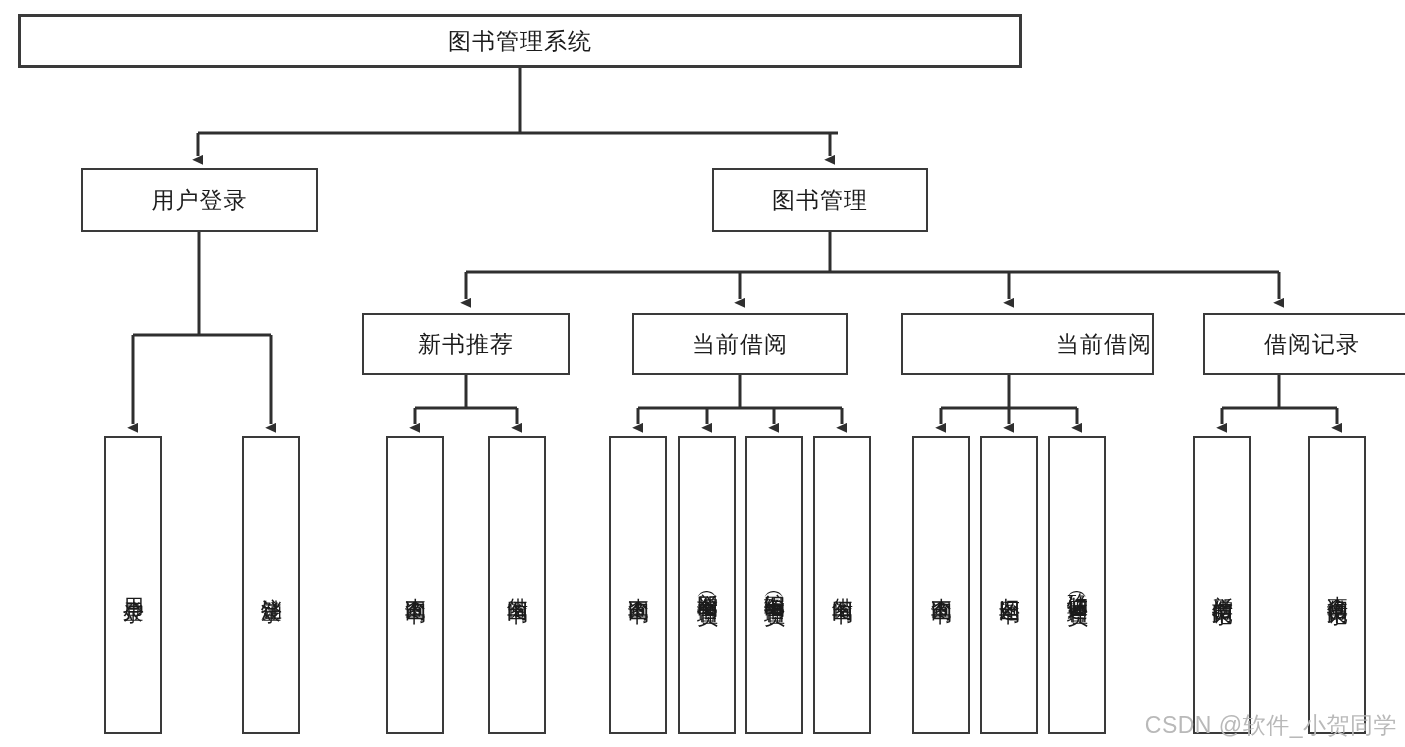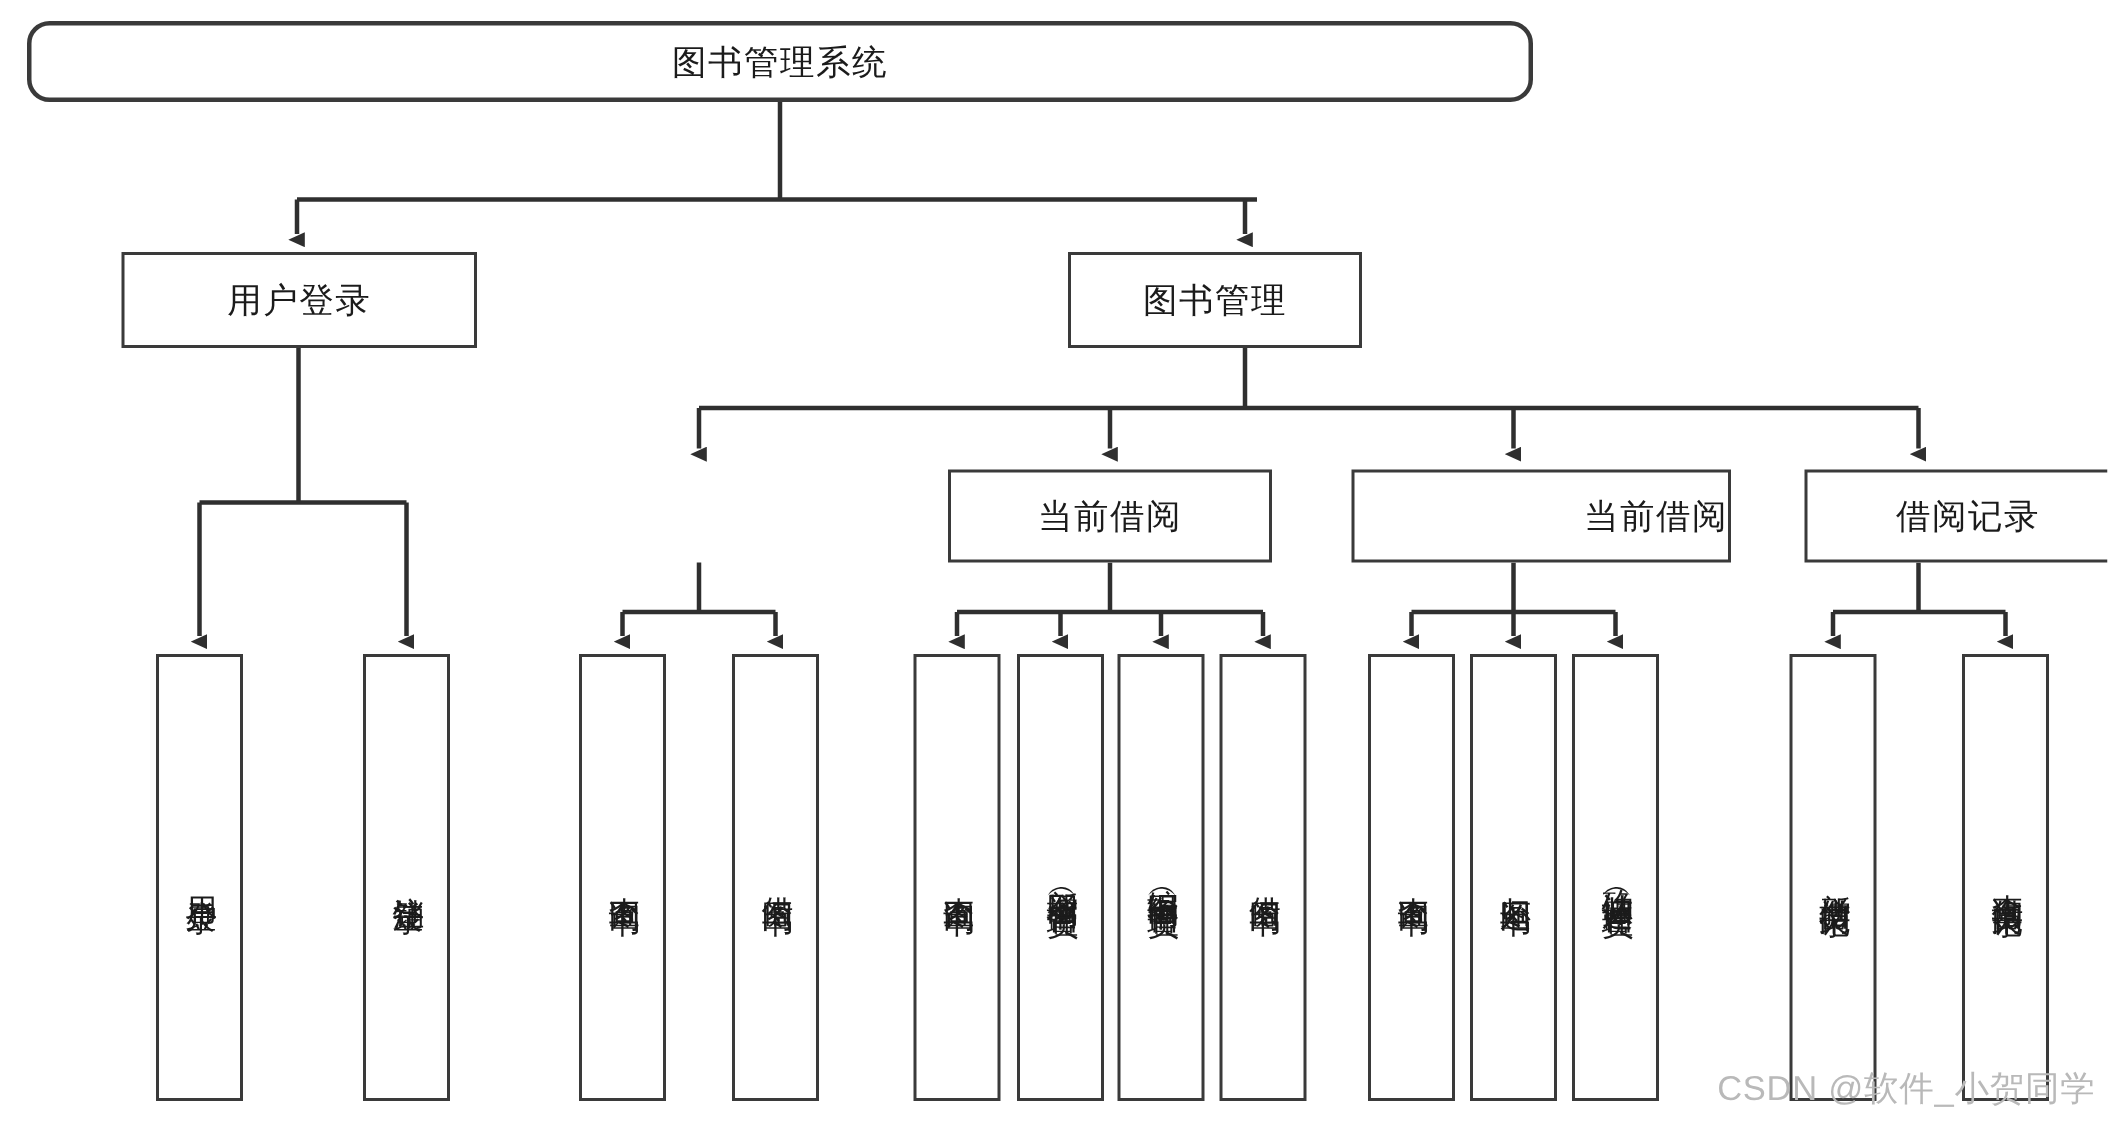--- a/index.html
+++ b/index.html
@@ -114,31 +114,34 @@
       <path d="M1009,408 L1009,424" marker-end="url(#arrow)"></path>
       <path d="M1077,408 L1077,424" marker-end="url(#arrow)"></path>
 
       <path d="M1279,375 L1279,408"></path>
       <path d="M1222,408 L1337,408"></path>
       <path d="M1222,408 L1222,424" marker-end="url(#arrow)"></path>
       <path d="M1337,408 L1337,424" marker-end="url(#arrow)"></path>
     </g>
   </svg>
 
-  <div class="node root horiz" style="left:18px; top:14px; width:1004px; height:54px;border-radius:15px;">
+  <div class="node root horiz" style="left:18px; top:14px; width:1004px; height:54px;">
     <span>图书管理系统</span>
   </div>
 
   <div class="node horiz" style="left:81px; top:168px; width:237px; height:64px;">
     <span>用户登录</span>
   </div>
-  <div class="node horiz" style="left:712px; top:168px; width:196px; height:64px;">
+  <div class="node horiz" style="left:712px; top:168px; width:216px; height:64px;">
     <span>图书管理</span>
   </div>
 
+  <div class="node horiz" style="left:362px; top:313px; width:208px; height:62px;">
+    <span>新书推荐</span>
+  </div>
   <div class="node horiz" style="left:632px; top:313px; width:216px; height:62px;">
     <span>当前借阅</span>
   </div>
   <div class="node horiz" style="left:901px; top:313px; width:253px; height:62px;justify-content:flex-end;">
     <span>当前借阅</span>
   </div>
   <div class="node horiz" style="left:1170px; top:313px; width:218px; height:62px;margin-left:33px;">
     <span>借阅记录</span>
   </div>
 

